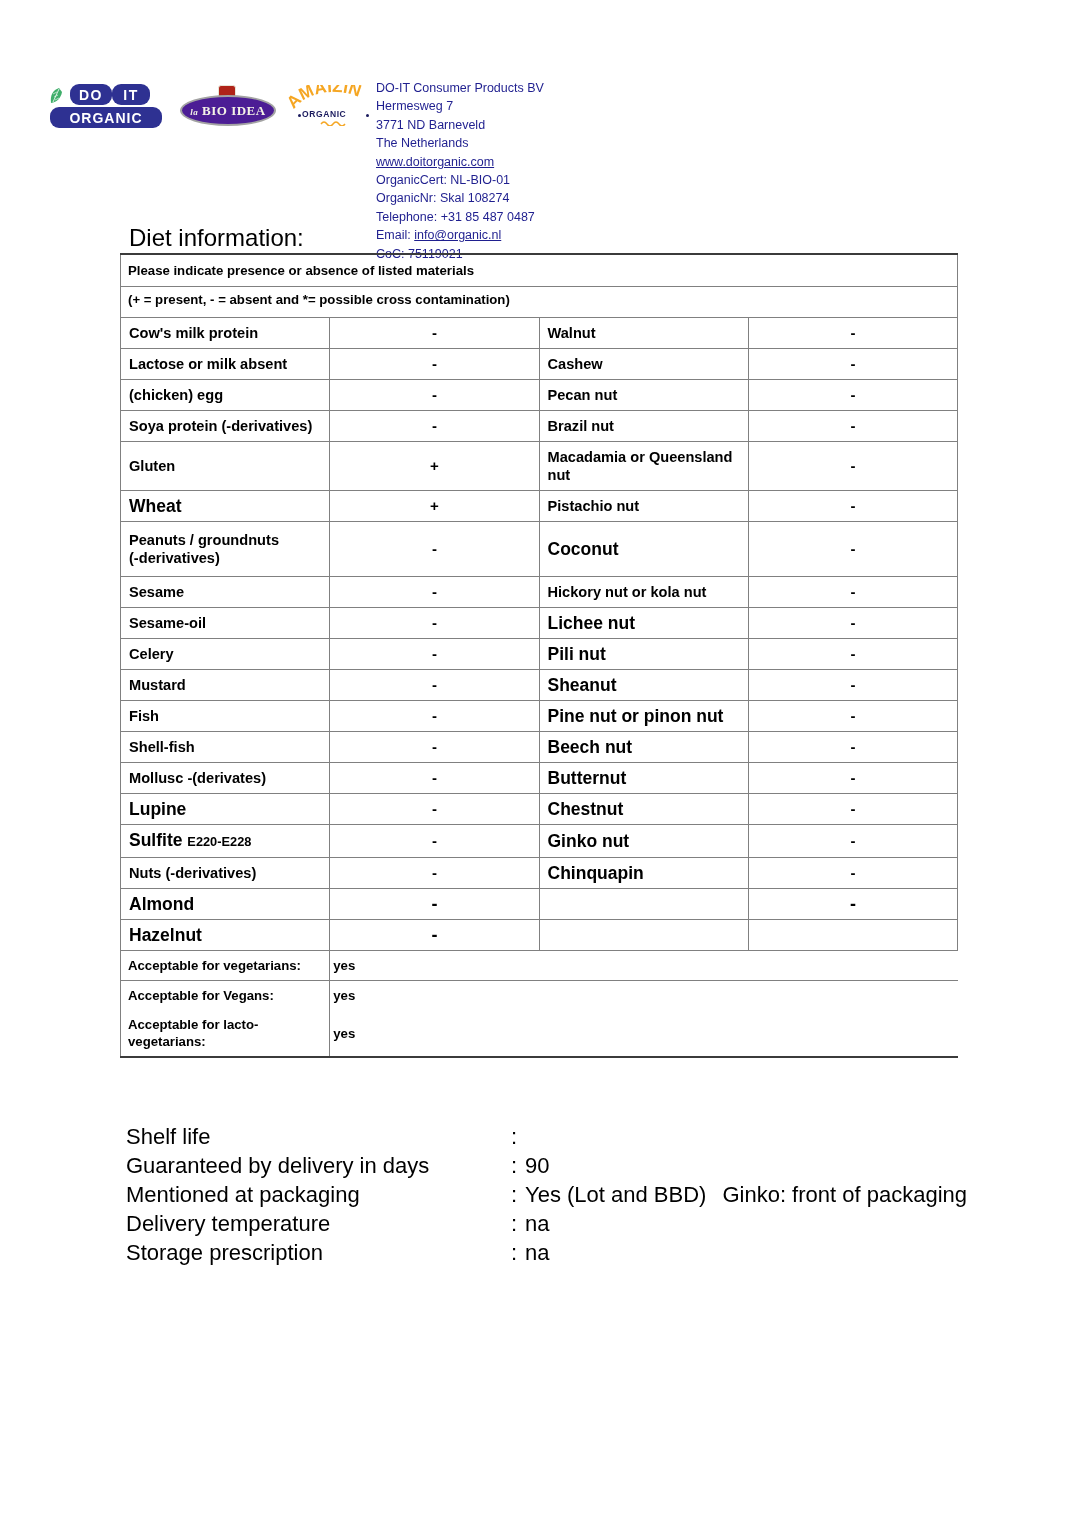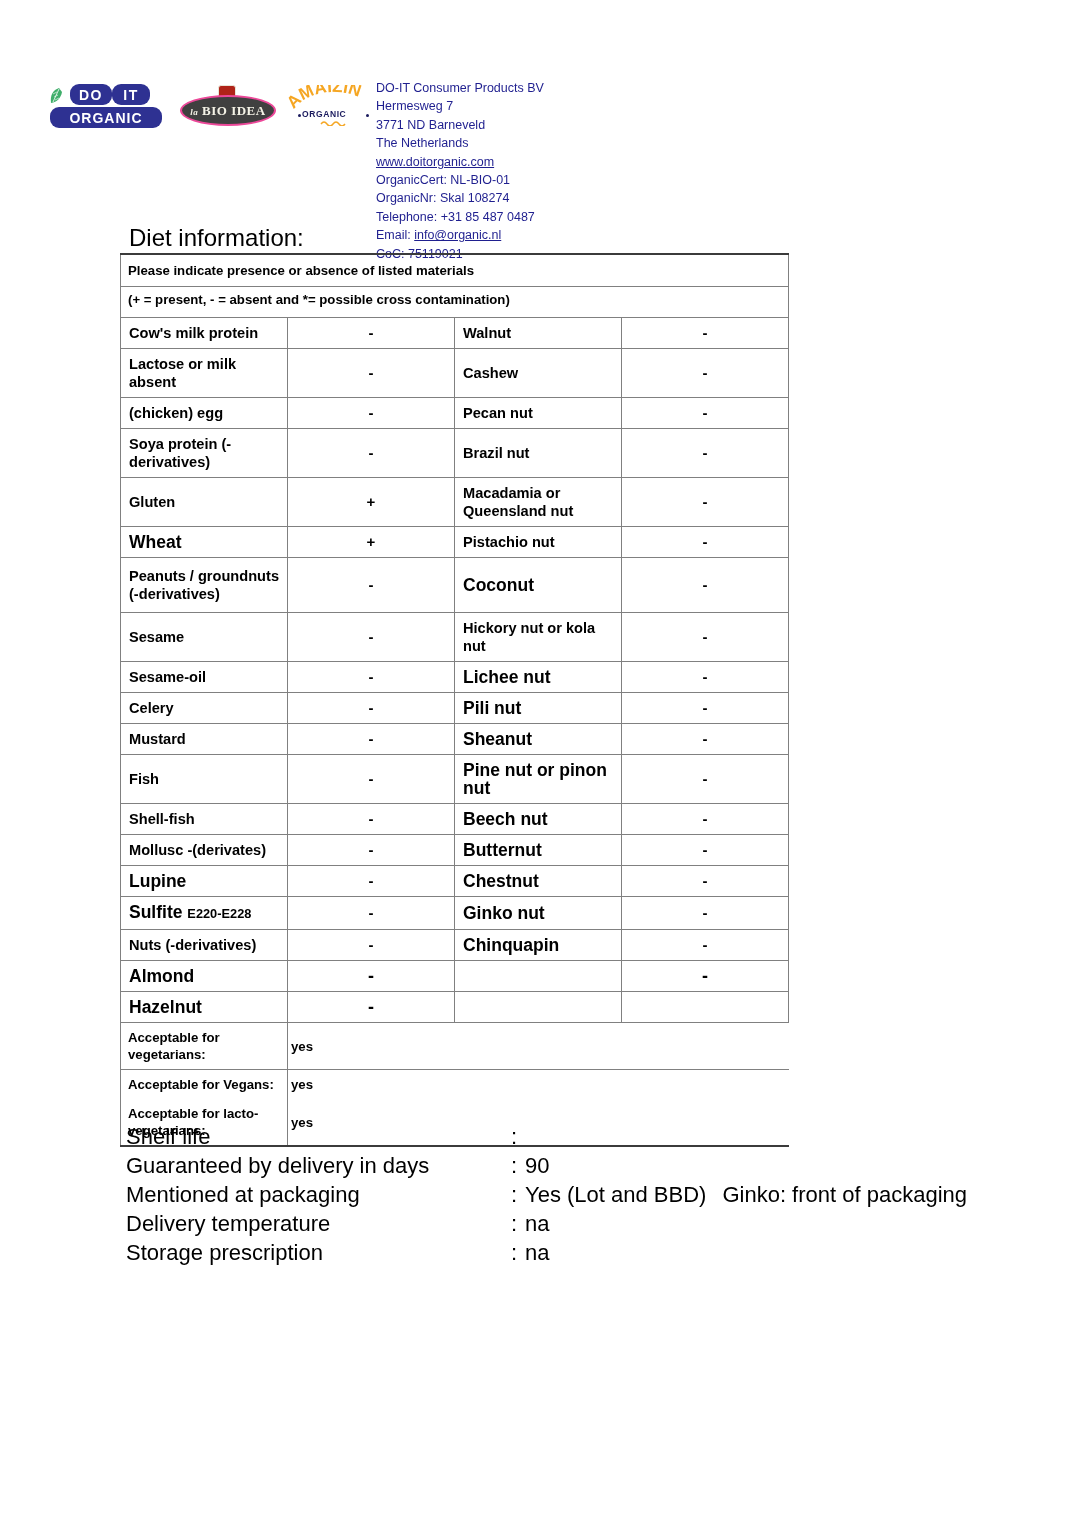--- a/index.html
+++ b/index.html
@@ -69,22 +69,22 @@
   
   .logo-bioidea {
     width: 96px; height: 46px;
     position: relative;
   }
   .bio-oval {
     position: absolute;
     left: 2px; top: 12px;
     width: 92px; height: 27px;
     border-radius: 50%;
-    background: #404040;
-    border: 2px solid #ec4899;
+    background: #4c1d95;
+    border: 2px solid #a3a3a3;
     display: flex;
     align-items: center;
     justify-content: center;
   }
   .bio-text {
     color: #f4f2e6;
     font-family: "Liberation Serif", serif;
     font-weight: bold;
     font-size: 13px;
     letter-spacing: 0.5px;
@@ -158,21 +158,21 @@
     left: 129px; top: 224px;
     font-size: 24px;
     line-height: 28px;
     color: #000;
   }
 
   
   .diet-table {
     position: absolute;
     left: 120px; top: 253px;
-    width: 669px;
+    width: 838px;
     border-collapse: collapse;
     table-layout: fixed;
   }
   .diet-table td {
     border: 1px solid #808080;
     padding: 0;
     vertical-align: middle;
   }
   .diet-table .outer-top { border-top: 2px solid #3b3b3b; }
   .diet-table .outer-bottom { border-bottom: 2px solid #3b3b3b; }

